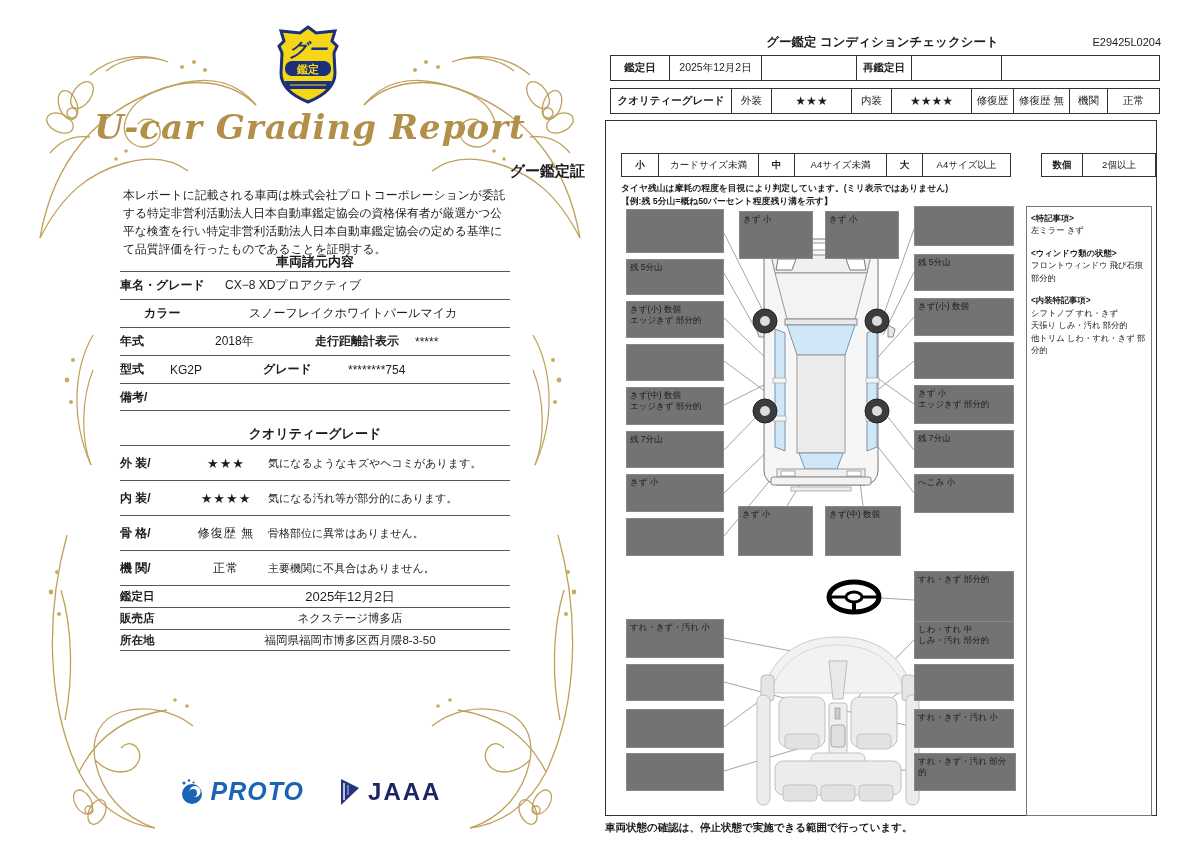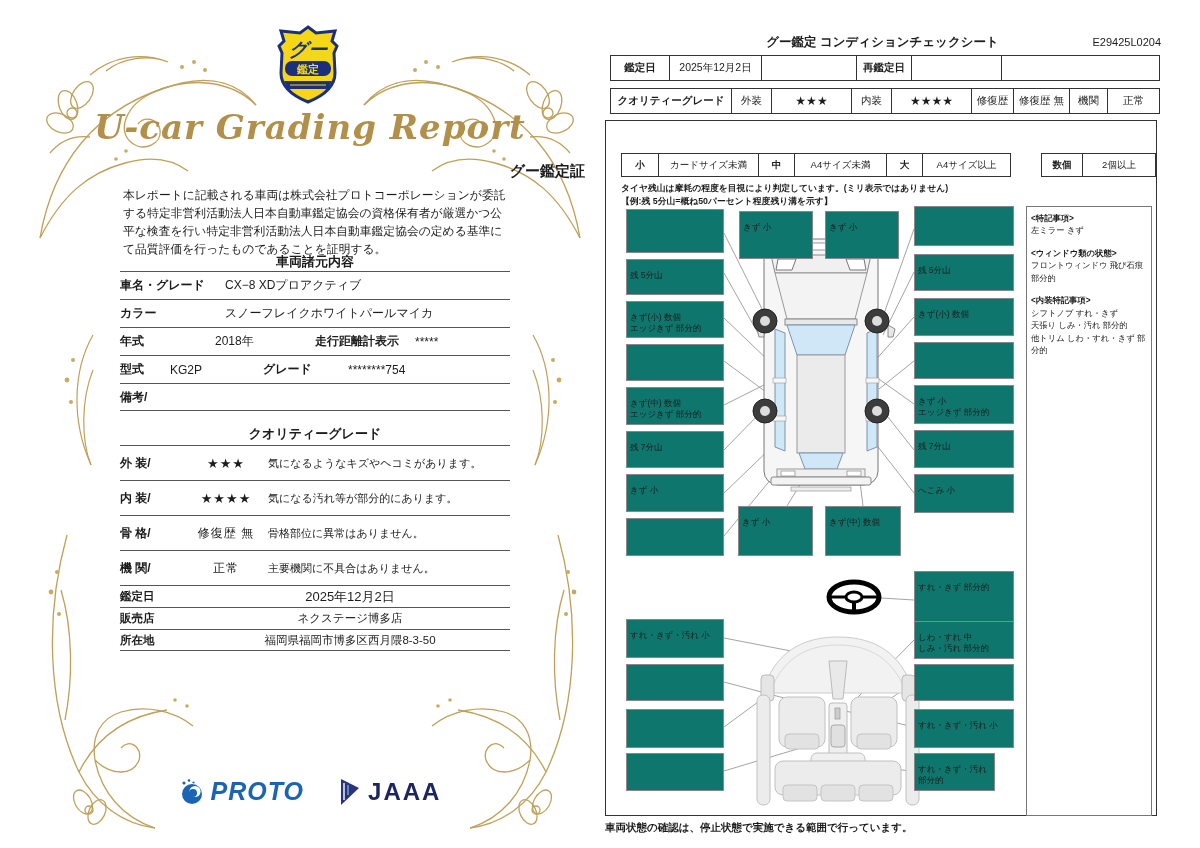--- a/index.html
+++ b/index.html
@@ -47,21 +47,21 @@
   .trow { position:absolute; left:10px; width:550px; height:26px; display:flex; border:1.5px solid #333; background:#fff; }
   .tcell { border-left:1px solid #333; display:flex; align-items:center; justify-content:center; font-size:10.5px; }
   .tcell:first-child { border-left:none; }
   .mainbox { position:absolute; left:5px; top:92px; width:552px; height:696px; border:1.5px solid #333; background:#fff; }
   .mb-title { height:25px; line-height:25px; border-bottom:1.5px solid #333; text-align:center; font-weight:bold; font-size:12px; }
   .legend { position:absolute; height:24px; display:flex; border:1px solid #333; }
   .lcell { border-left:1px solid #333; display:flex; align-items:center; justify-content:center; font-size:9.5px; }
   .lcell:first-child { border-left:none; }
   .tire-note { position:absolute; left:15px; top:61px; font-size:8.8px; font-weight:bold; line-height:1.5; }
   .leads { position:absolute; left:0; top:0; width:552px; height:696px; }
-  .lb { position:absolute; border:1px solid #888; background:#0f766e; font-size:8.5px; line-height:1.35; padding:10px 3px; }
+  .lb { position:absolute; border:1px solid #888; background:#737373; font-size:8.5px; line-height:1.35; padding:2px 3px; }
   .notes-panel { position:absolute; left:420px; top:85px; width:126px; height:610px; border:1px solid #777; background:#fff;
      font-size:8.3px; line-height:1.5; padding:5px 4px; }
   .np-gap { height:10px; }
   .cs-footer { position:absolute; left:5px; top:793px; font-size:10.5px; font-weight:600; }
   svg { display:block; }
 </style>
 </head>
 <body>
 
 <div id="stage">
@@ -183,21 +183,21 @@
     <div class="cert-intro">本レポートに記載される車両は株式会社プロトコーポレーションが委託する特定非営利活動法人日本自動車鑑定協会の資格保有者が厳選かつ公平な検査を行い特定非営利活動法人日本自動車鑑定協会の定める基準にて品質評価を行ったものであることを証明する。</div>
 
     <div class="sec-head" style="top:238px;">車両諸元内容</div>
 
     <div class="spec-table">
       <div class="spec-row">
         <span class="sl" style="width:105px;font-weight:bold;">車名・グレード</span>
         <span class="sv">CX−8 XDプロアクティブ</span>
       </div>
       <div class="spec-row">
-        <span class="sl" style="width:105px;font-weight:bold;">カラー</span>
+        <span class="sl" style="width:105px;font-weight:bold;margin-left:24px;">カラー</span>
         <span class="sv">スノーフレイクホワイトパールマイカ</span>
       </div>
       <div class="spec-row">
         <span class="sl" style="width:95px;font-weight:bold;">年式</span>
         <span class="sl" style="width:100px;">2018年</span>
         <span class="sl" style="width:100px;font-weight:bold;">走行距離計表示</span>
         <span class="sv">*****</span>
       </div>
       <div class="spec-row">
         <span class="sl" style="width:50px;font-weight:bold;">型式</span>
@@ -523,21 +523,21 @@
           <div>しみ・汚れ 部分的</div>
         </div>
       <div class="lb" style="left:308px;top:543px;width:100px;height:37px;">
           <div></div>
           <div></div>
         </div>
       <div class="lb" style="left:308px;top:588px;width:100px;height:39px;">
           <div>すれ・きず・汚れ 小</div>
           <div></div>
         </div>
-      <div class="lb" style="left:308px;top:632px;width:81px;height:38px;">
+      <div class="lb" style="left:308px;top:632px;width:102px;height:38px;">
           <div>すれ・きず・汚れ 部分的</div>
           <div></div>
         </div>
 
       <div class="notes-panel">
         <div style="font-weight:bold;">&lt;特記事項&gt;</div>
         <div>左ミラー きず</div>
         <div class="np-gap"></div>
         <div style="font-weight:bold;">&lt;ウィンドウ類の状態&gt;</div>
         <div>フロントウィンドウ 飛び石痕 部分的</div>

